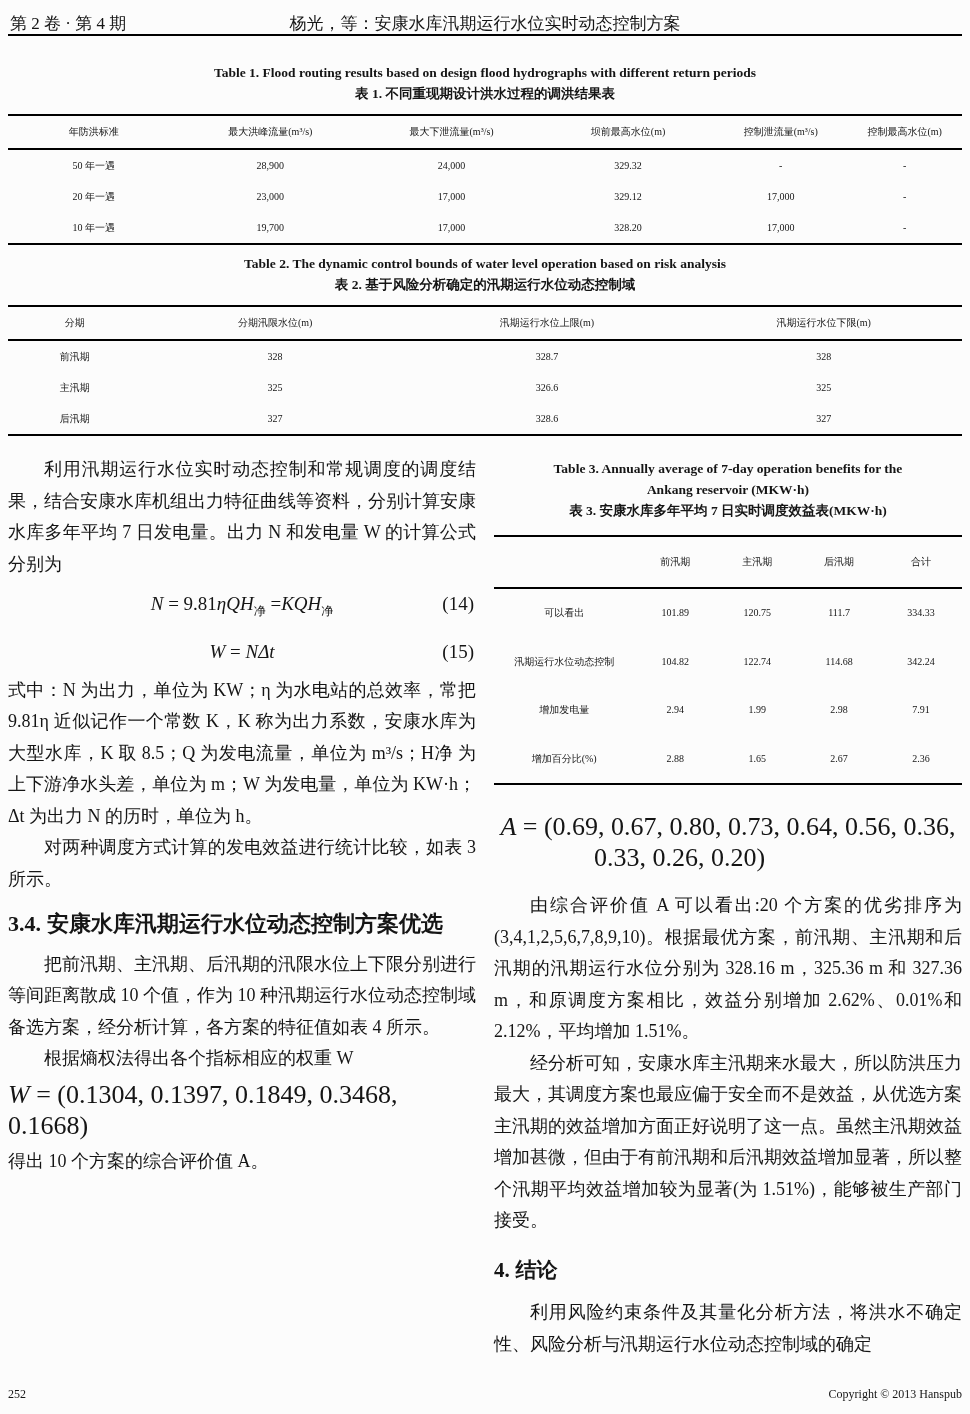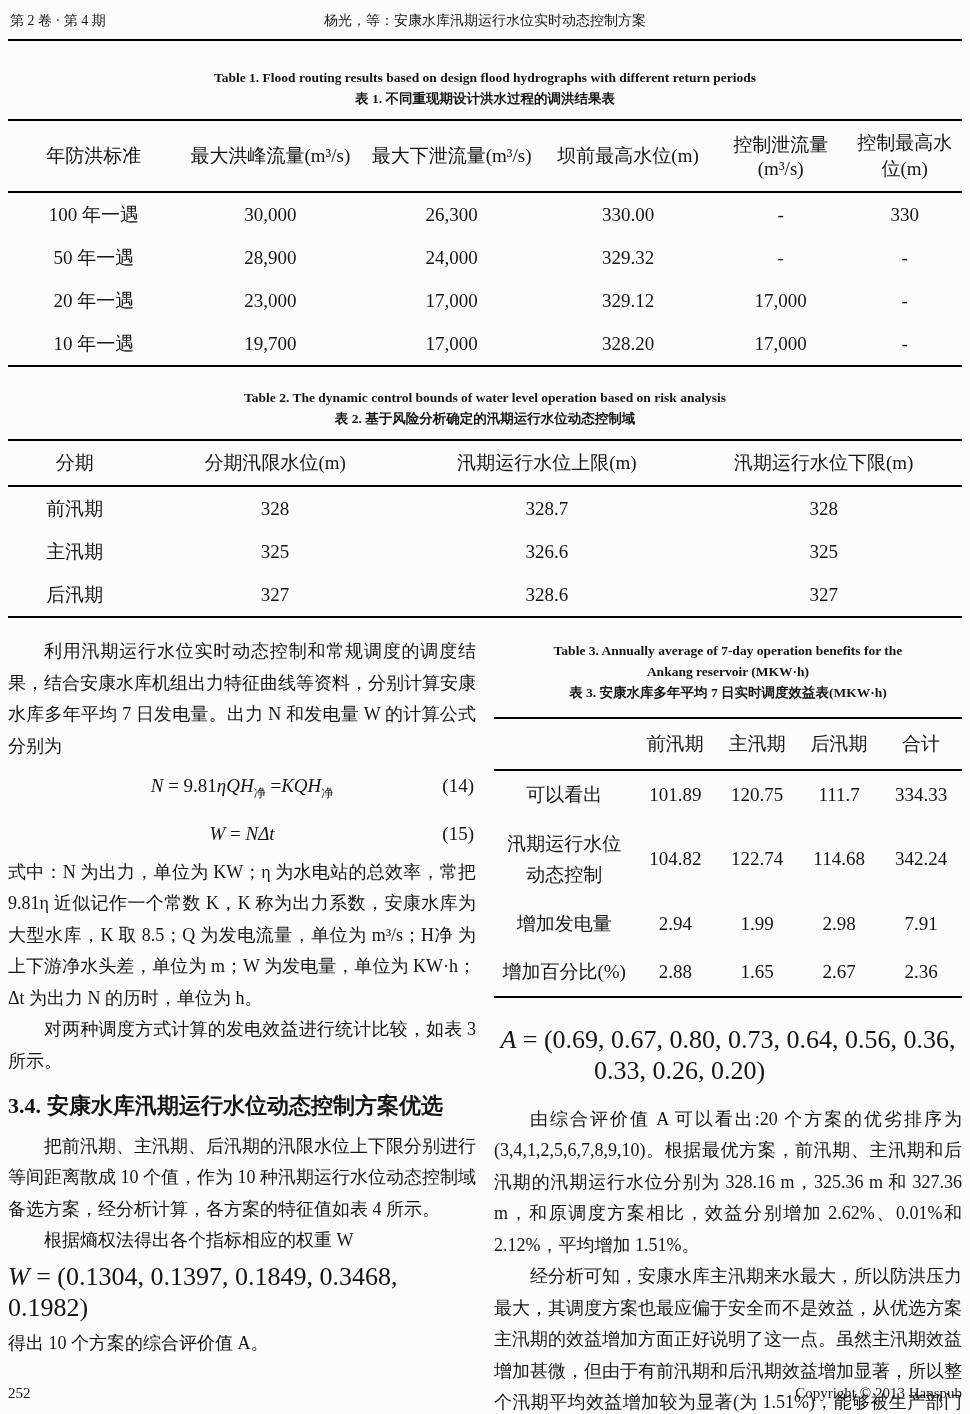--- a/index.html
+++ b/index.html
@@ -2,28 +2,28 @@
 <html><head>
 <meta charset="utf-8">
 <style>
   html,body{margin:0;padding:0;background:#e8e8e8;}
   .page{
     width:970px;height:1414px;background:#fcfcfc;position:relative;
     box-sizing:border-box;padding:12px 8px 0;
     font-family:"Liberation Serif","DejaVu Serif",serif;color:#151515;
   }
   
-  .running-head{position:relative;height:22px;border-bottom:2px solid #000;padding-bottom:5px;font-size:14px;}
+  .running-head{position:relative;height:22px;border-bottom:2px solid #000;font-size:17px;}
   .running-head .left{position:absolute;left:2px;top:0;}
   .running-head .center{position:absolute;left:0;right:0;top:0;text-align:center;}
   
   .caption{ text-align:center;font-weight:bold;font-size:13.5px;line-height:21px;}
   .cap1{margin-top:26px;}
   
-  table.ptable{width:100%;border-collapse:collapse;font-size:19px;
+  table.ptable{width:100%;border-collapse:collapse;font-size:10px;
     border-top:2px solid #000;border-bottom:2px solid #000;margin-top:10px;}
   table.ptable th{font-weight:normal;border-bottom:2px solid #000;padding:9px 4px;}
   table.ptable td{padding:8.5px 4px;text-align:center;}
   table.ptable th{text-align:center;}
   
   .cols{display:flex;gap:18px;margin-top:18px;}
   .col{flex:1;min-width:0;font-size:18px;line-height:31.5px;text-align:justify;}
   .col p{margin:0;}
   .indent{text-indent:2em;}
   
@@ -37,21 +37,21 @@
   
   .h-sub{font-size:22px;font-weight:bold;margin:13px 0 9px;text-align:left;text-indent:0;
     font-family:"Liberation Sans","DejaVu Sans",sans-serif;}
   .h-main{font-size:21px;font-weight:bold;margin:17px 0 11px;text-align:left;text-indent:0;
     font-family:"Liberation Sans","DejaVu Sans",sans-serif;}
   .h-sub .serifnum,.h-main .serifnum{font-family:"Liberation Serif","DejaVu Serif",serif;}
   
   .t3caption{margin-top:4px;}
   
   .footer{position:absolute;left:8px;right:8px;bottom:12px;display:flex;
-    justify-content:space-between;font-size:15px;}
+    justify-content:space-between;font-size:12px;}
 </style>
 </head>
 <body>
 
 <div class="page">
 
   <div class="running-head">
     <span class="left">第 2 卷 · 第 4 期</span>
     <span class="center">杨光，等：安康水库汛期运行水位实时动态控制方案</span>
   </div>
@@ -73,28 +73,20 @@
         <th>年防洪标准</th>
         <th>最大洪峰流量(m³/s)</th>
         <th>最大下泄流量(m³/s)</th>
         <th>坝前最高水位(m)</th>
         <th>控制泄流量(m³/s)</th>
         <th>控制最高水位(m)</th>
       </tr>
     </thead>
     <tbody>
       <tr>
-        <td>100 年一遇</td>
-        <td>30,000</td>
-        <td>26,300</td>
-        <td>330.00</td>
-        <td>-</td>
-        <td>330</td>
-      </tr>
-      <tr>
         <td>50 年一遇</td>
         <td>28,900</td>
         <td>24,000</td>
         <td>329.32</td>
         <td>-</td>
         <td>-</td>
       </tr>
       <tr>
         <td>20 年一遇</td>
         <td>23,000</td>
@@ -107,21 +99,21 @@
         <td>10 年一遇</td>
         <td>19,700</td>
         <td>17,000</td>
         <td>328.20</td>
         <td>17,000</td>
         <td>-</td>
       </tr>
     </tbody>
   </table>
 
-  <div class="caption" style="margin-top:20px;text-align:center;">Table 2. The dynamic control bounds of water level operation based on risk analysis</div>
+  <div class="caption" style="margin-top:8px;text-align:center;">Table 2. The dynamic control bounds of water level operation based on risk analysis</div>
   <div class="caption">表 2.  基于风险分析确定的汛期运行水位动态控制域</div>
 
   <table class="ptable">
     <colgroup>
         <col style="width:14%">
         <col style="width:28%">
         <col style="width:29%">
         <col style="width:29%">
       </colgroup>
     <thead>
@@ -171,21 +163,21 @@
 
       <p>式中：N 为出力，单位为 KW；η 为水电站的总效率，常把 9.81η 近似记作一个常数 K，K 称为出力系数，安康水库为大型水库，K 取 8.5；Q 为发电流量，单位为 m³/s；H净 为上下游净水头差，单位为 m；W 为发电量，单位为 KW·h；Δt 为出力 N 的历时，单位为 h。</p>
       <p class="indent">对两种调度方式计算的发电效益进行统计比较，如表 3 所示。</p>
 
       <div class="h-sub"><span class="serifnum">3.4.</span><span>  安康水库汛期运行水位动态控制方案优选</span></div>
 
       <p class="indent">把前汛期、主汛期、后汛期的汛限水位上下限分别进行等间距离散成 10 个值，作为 10 种汛期运行水位动态控制域备选方案，经分析计算，各方案的特征值如表 4 所示。</p>
       <p class="indent">根据熵权法得出各个指标相应的权重 W</p>
 
       <div class="eq-block">
-        <span class="inner"><span class="var">W</span><span> = (0.1304, 0.1397, 0.1849, 0.3468, 0.1982)</span></span>
+        <span class="inner"><span class="var">W</span><span> = (0.1304, 0.1397, 0.1849, 0.3468, 0.1668)</span></span>
       </div>
 
       <p>得出 10 个方案的综合评价值 A。</p>
     </div>
 
     <div class="col">
       <div class="caption t3caption">Table 3. Annually average of 7-day operation benefits for the</div>
       <div class="caption">Ankang reservoir (MKW·h)</div>
       <div class="caption">表 3.  安康水库多年平均 7 日实时调度效益表(MKW·h)</div>
 

